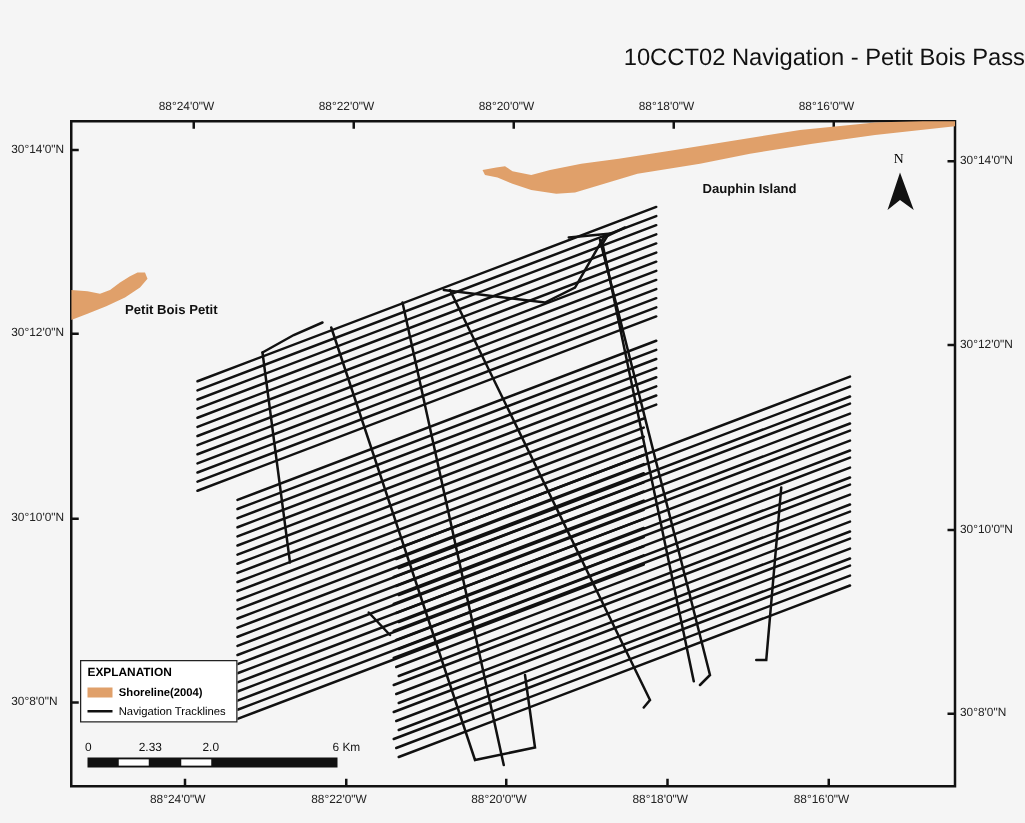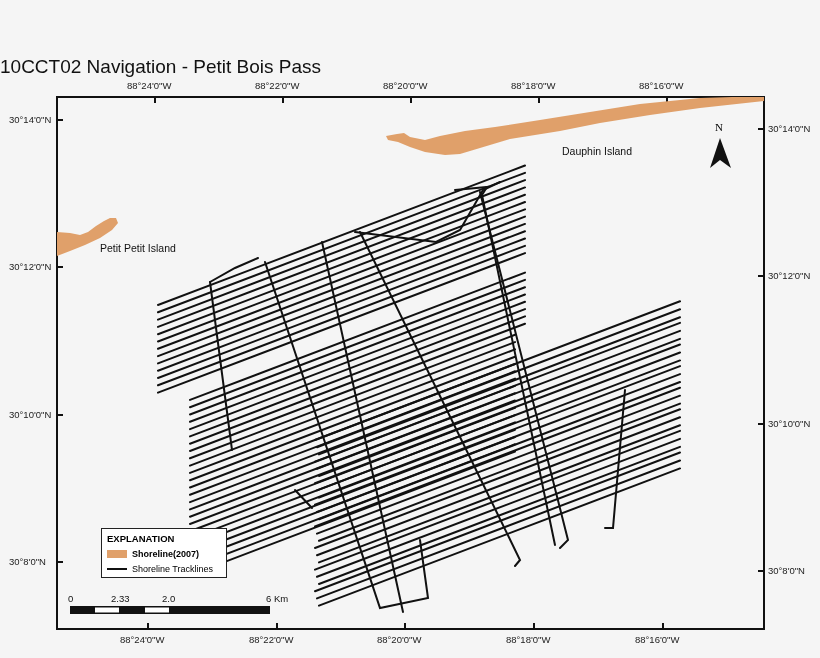--- a/index.html
+++ b/index.html
@@ -1,27 +1,27 @@
 <!DOCTYPE html>
 <html><head>
 <meta charset="utf-8">
 <style>
   html, body { margin:0; padding:0; background:#f5f5f5; }
   body { width:820px; height:658px; position:relative; overflow:hidden; font-family:"Liberation Sans", sans-serif; }
-  #title { position:absolute; left:0; top:36px; width:820px; text-align:left; font-size:19px; color:#111;margin-top:20px; }
+  #title { position:absolute; left:0; top:36px; width:820px; text-align:right; font-size:19px; color:#111; }
   .axlabel { position:absolute; font-size:9.5px; color:#222; white-space:nowrap; }
   #map { position:absolute; left:0; top:0; }
-  #legend { position:absolute; left:64px; top:528px; width:124px; height:48px; border:1px solid #222; background:#fff; font-size:9px;margin-left:37px; }
+  #legend { position:absolute; left:64px; top:528px; width:124px; height:48px; border:1px solid #222; background:#fff; font-size:9px; }
   #legend .hdr { position:absolute; left:5px; top:4px; font-weight:bold; font-size:9.5px; }
   #legend .row1 { position:absolute; left:5px; top:20px; display:flex; align-items:center; font-weight:bold; }
   #legend .row2 { position:absolute; left:5px; top:35px; display:flex; align-items:center; }
   .swatch { width:20px; height:8px; background:#e0a06a; margin-right:5px; }
   .lline { width:20px; height:2px; background:#111; margin-right:5px; }
   .scalelbl { position:absolute; font-size:9.5px; color:#111; top:593px; }
-  .island-label { position:absolute; font-weight:normal; font-size:10.5px; color:#111; }
+  .island-label { position:absolute; font-weight:bold; font-size:10.5px; color:#111; }
   #north-n { position:absolute; left:715px; top:121px; font-family:"Liberation Serif", serif; font-size:11px; }
 </style>
 </head>
 <body>
 
 <svg id="map" width="820" height="658" xmlns="http://www.w3.org/2000/svg">
 
   <rect x="57" y="97" width="707" height="532" fill="#f5f5f5" stroke="#111" stroke-width="2"></rect>
   <defs>
     <clipPath id="fr">
@@ -158,31 +158,31 @@
     <span class="axlabel" style="left: 9px; top: 261px;">30°12'0"N</span>
     <span class="axlabel" style="left: 9px; top: 409px;">30°10'0"N</span>
     <span class="axlabel" style="left: 9px; top: 556px;">30°8'0"N</span>
     <span class="axlabel" style="left: 768px; top: 123px;">30°14'0"N</span>
     <span class="axlabel" style="left: 768px; top: 270px;">30°12'0"N</span>
     <span class="axlabel" style="left: 768px; top: 418px;">30°10'0"N</span>
     <span class="axlabel" style="left: 768px; top: 565px;">30°8'0"N</span>
   </div>
 
 <div class="island-label" style="left:562px; top:145px;">Dauphin Island</div>
-<div class="island-label" style="left:100px; top:242px;">Petit Petit Island</div>
+<div class="island-label" style="left:100px; top:242px;">Petit Bois Petit</div>
 <div id="north-n">N</div>
 
 <div id="legend">
   <div class="hdr">EXPLANATION</div>
   <div class="row1">
     <span class="swatch"></span>
-    <span>Shoreline(2007)</span>
+    <span>Shoreline(2004)</span>
   </div>
   <div class="row2">
     <span class="lline"></span>
-    <span>Shoreline Tracklines</span>
+    <span>Navigation Tracklines</span>
   </div>
 </div>
 
 <span class="scalelbl" style="left:68px;">0</span>
 <span class="scalelbl" style="left:111px;">2.33</span>
 <span class="scalelbl" style="left:162px;">2.0</span>
 <span class="scalelbl" style="left:266px;">6 Km</span>
 
 </body></html>

